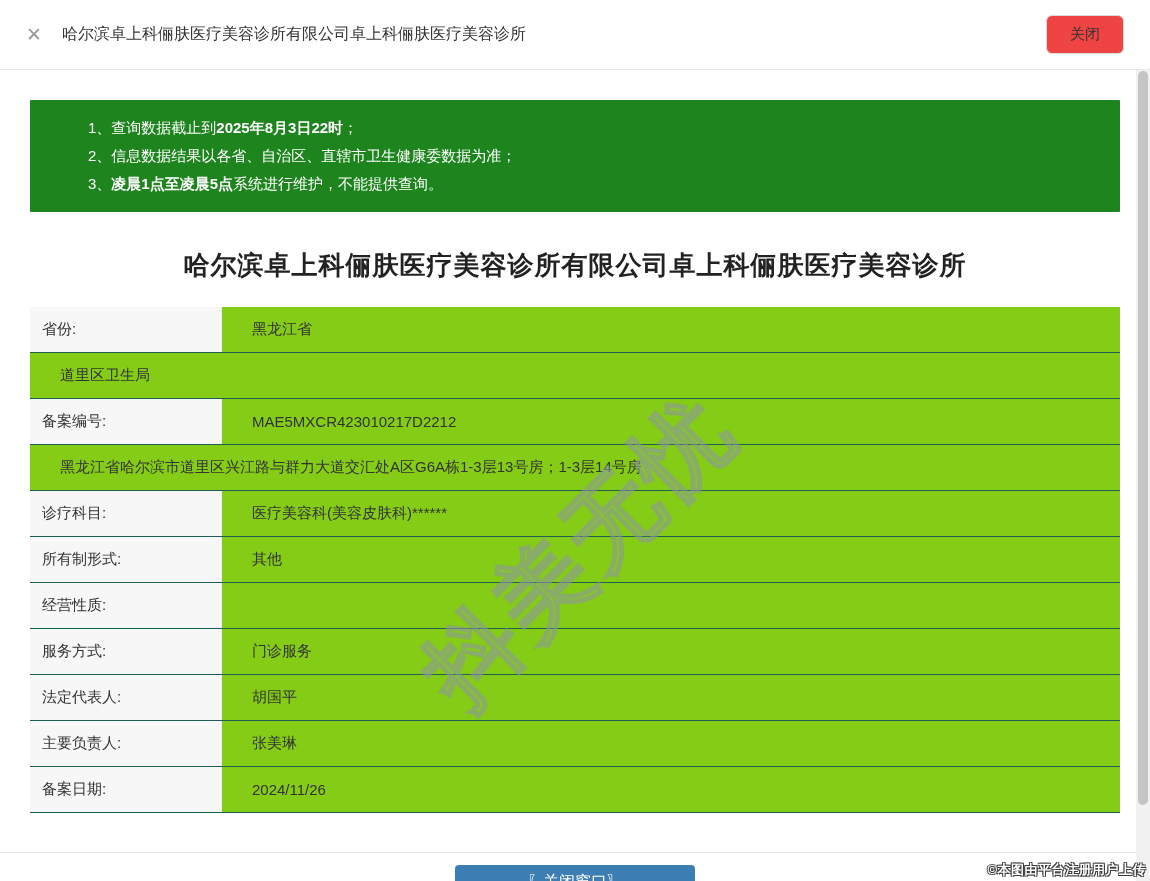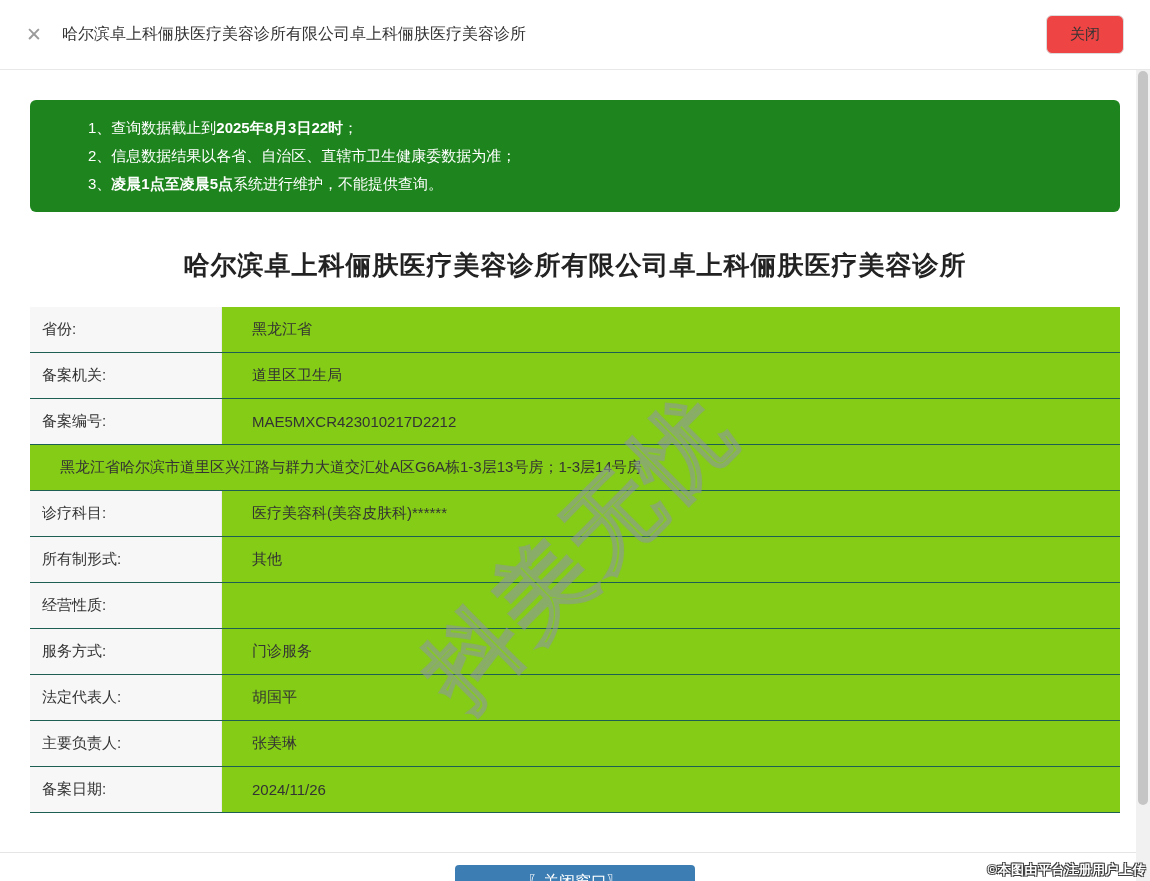--- a/index.html
+++ b/index.html
@@ -45,21 +45,21 @@
   }
   
   .content {
     position: relative;
     height: 811px;
     background: #fff;
   }
   .notice {
     margin: 30px 30px 0 30px;
     background: var(--notice-green, #1e851e);
-    border-radius: 6px;
+    border-radius: 1px;
     padding: 14px 20px 14px 58px;
     color: #fff;
     font-size: 15px;
     line-height: 28px;
   }
   .notice b { font-weight: 700; }
   .main-heading {
     margin: 36px 40px 24px 40px;
     text-align: center;
     font-size: 26px;
@@ -188,21 +188,20 @@
   <h1 class="main-heading">哈尔滨卓上科俪肤医疗美容诊所有限公司卓上科俪肤医疗美容诊所</h1>
 
   <div class="info-table">
 
       <div class="info-row">
         <div class="info-label">省份:</div>
         <div class="info-value">黑龙江省</div>
       </div>
 
       <div class="info-row">
-        <div class="info-label">备案机关:</div>
         <div class="info-value">道里区卫生局</div>
       </div>
 
       <div class="info-row">
         <div class="info-label">备案编号:</div>
         <div class="info-value">MAE5MXCR423010217D2212</div>
       </div>
 
       <div class="info-row">
         <div class="info-value">黑龙江省哈尔滨市道里区兴江路与群力大道交汇处A区G6A栋1-3层13号房；1-3层14号房</div>

